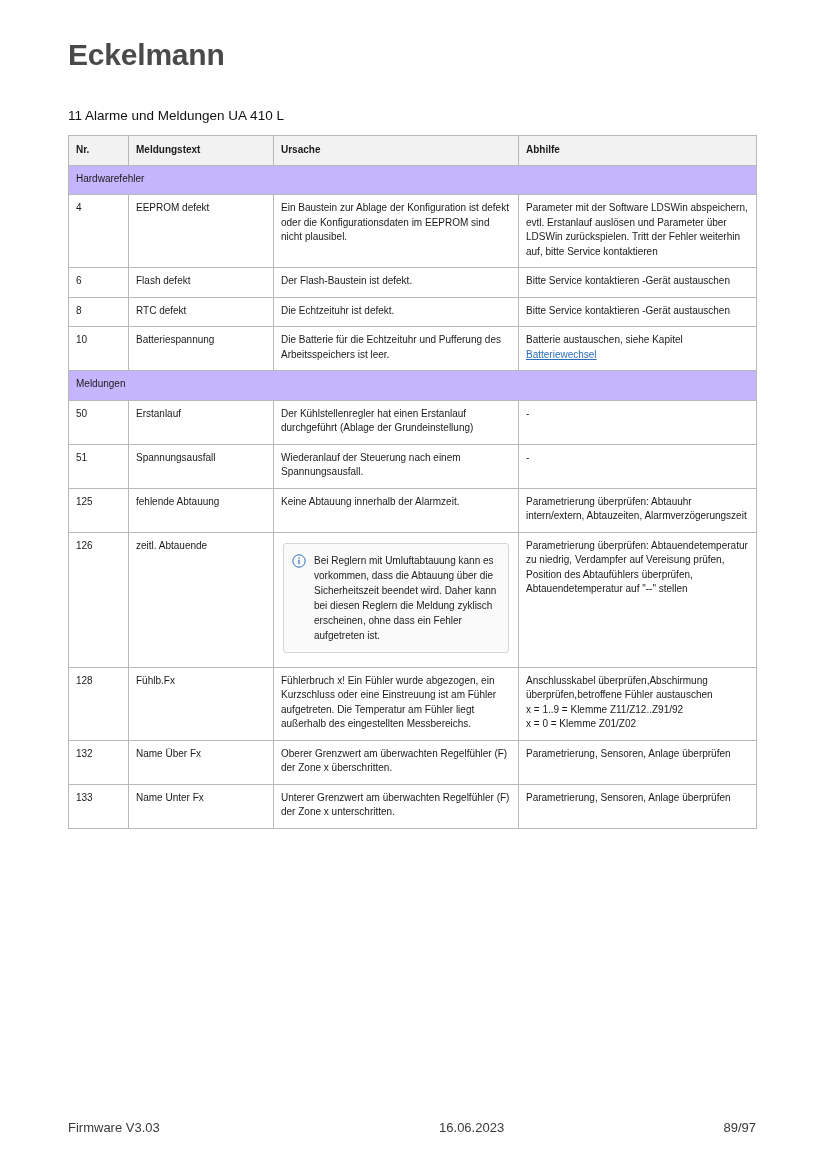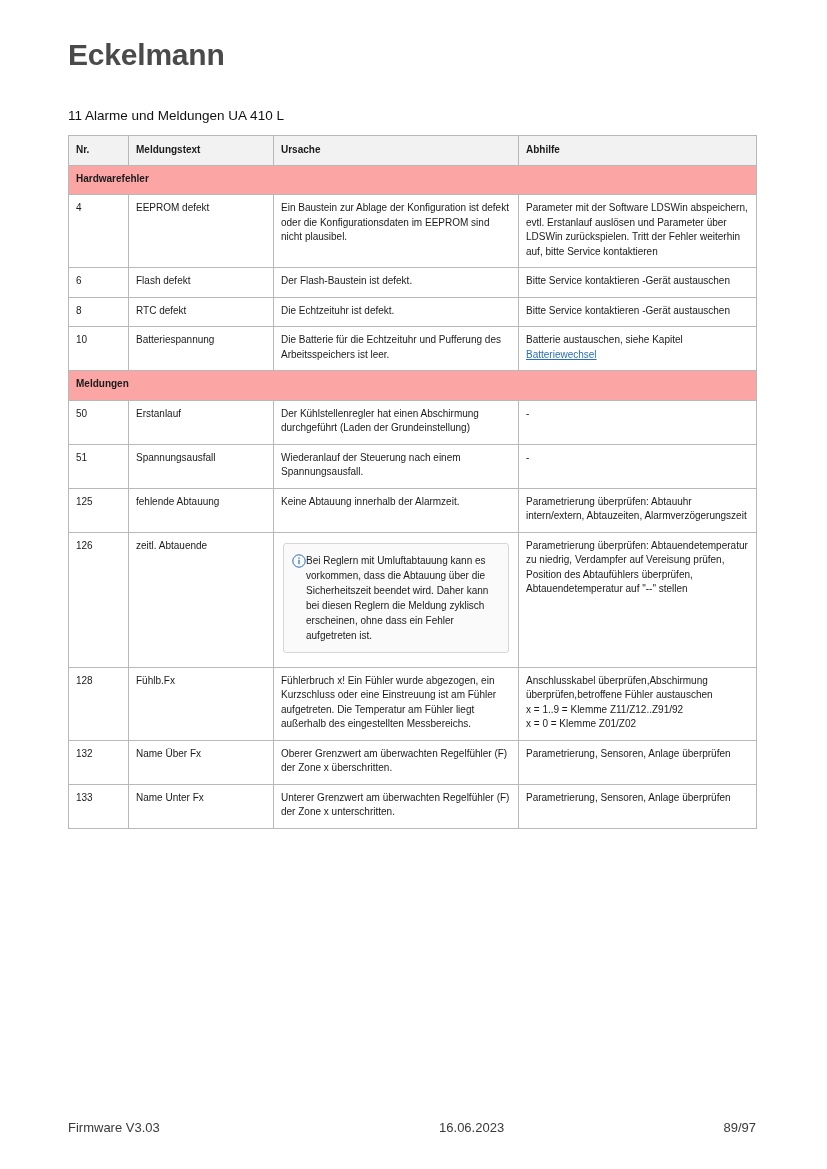--- a/index.html
+++ b/index.html
@@ -61,33 +61,34 @@
     text-align: left;
   }
   table.alarms thead th {
     background: #f2f2f2;
     font-weight: bold;
     font-size: 10px;
     padding-top: 7px;
     padding-bottom: 7px;
   }
   tr.group-row td {
-    background: #fca5a5;
-    font-weight: bold;
+    background: #c4b5fd;
+    font-weight: normal;
   }
   .link {
     color: #2a6ebb;
   }
   .note-box {
     border: 1px solid #d6d6d6;
     background: #fafafa;
     border-radius: 3px;
     padding: 9px 10px 9px 8px;
     margin: 4px 2px 6px 2px;
     display: flex;
+    gap: 8px;
     align-items: flex-start;
   }
   .note-icon {
     flex: 0 0 auto;
     width: 14px;
     height: 14px;
     margin-top: 1px;
   }
   .note-icon svg { display: block; }
   .note-text {
@@ -171,21 +172,21 @@
           </td>
         </tr>
 
         <tr class="group-row">
           <td colspan="4">Meldungen</td>
         </tr>
 
         <tr>
           <td>50</td>
           <td>Erstanlauf</td>
-          <td>Der Kühlstellenregler hat einen Abschirmung durchgeführt (Laden der Grundeinstellung)</td>
+          <td>Der Kühlstellenregler hat einen Erstanlauf durchgeführt (Ablage der Grundeinstellung)</td>
           <td>-</td>
         </tr>
 
         <tr>
           <td>51</td>
           <td>Spannungsausfall</td>
           <td>Wiederanlauf der Steuerung nach einem Spannungsausfall.</td>
           <td>-</td>
         </tr>
 

